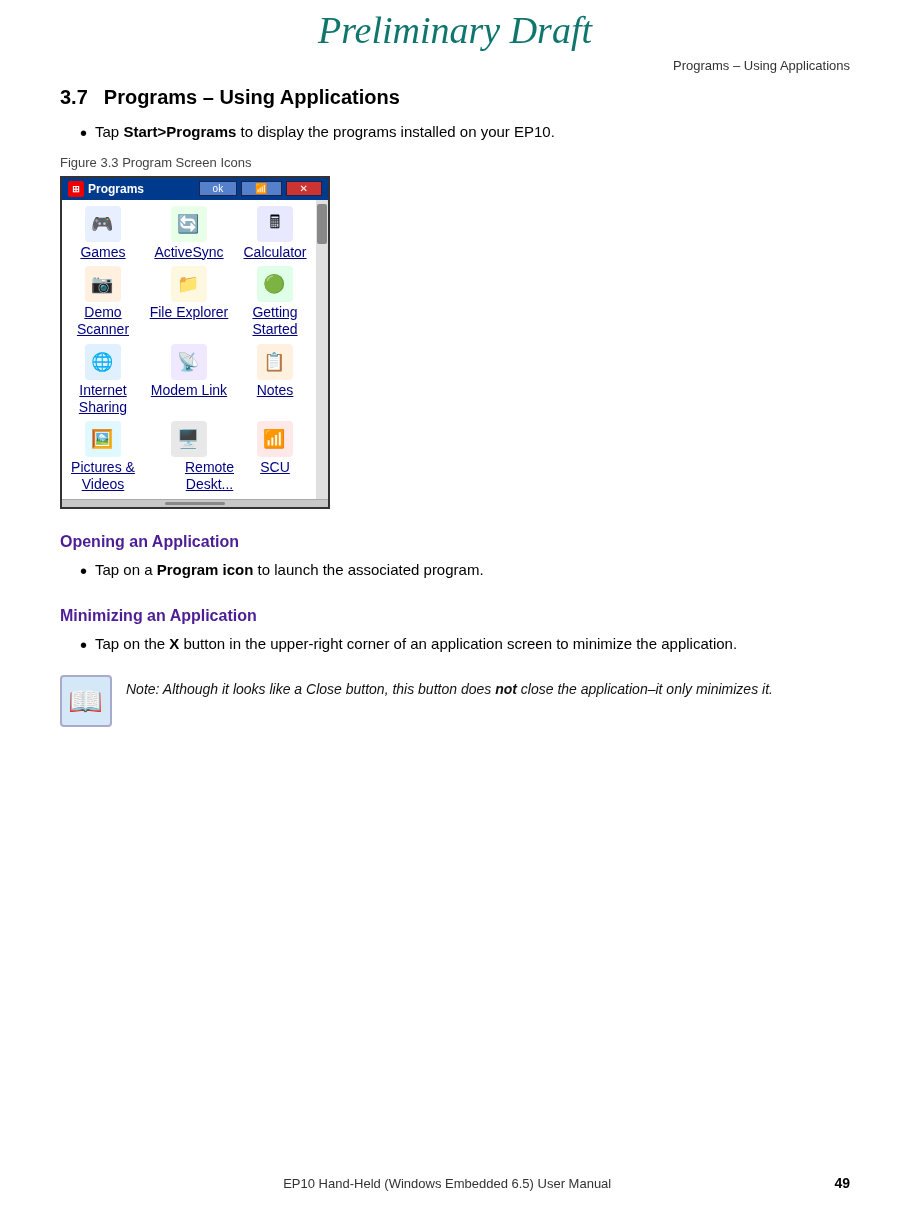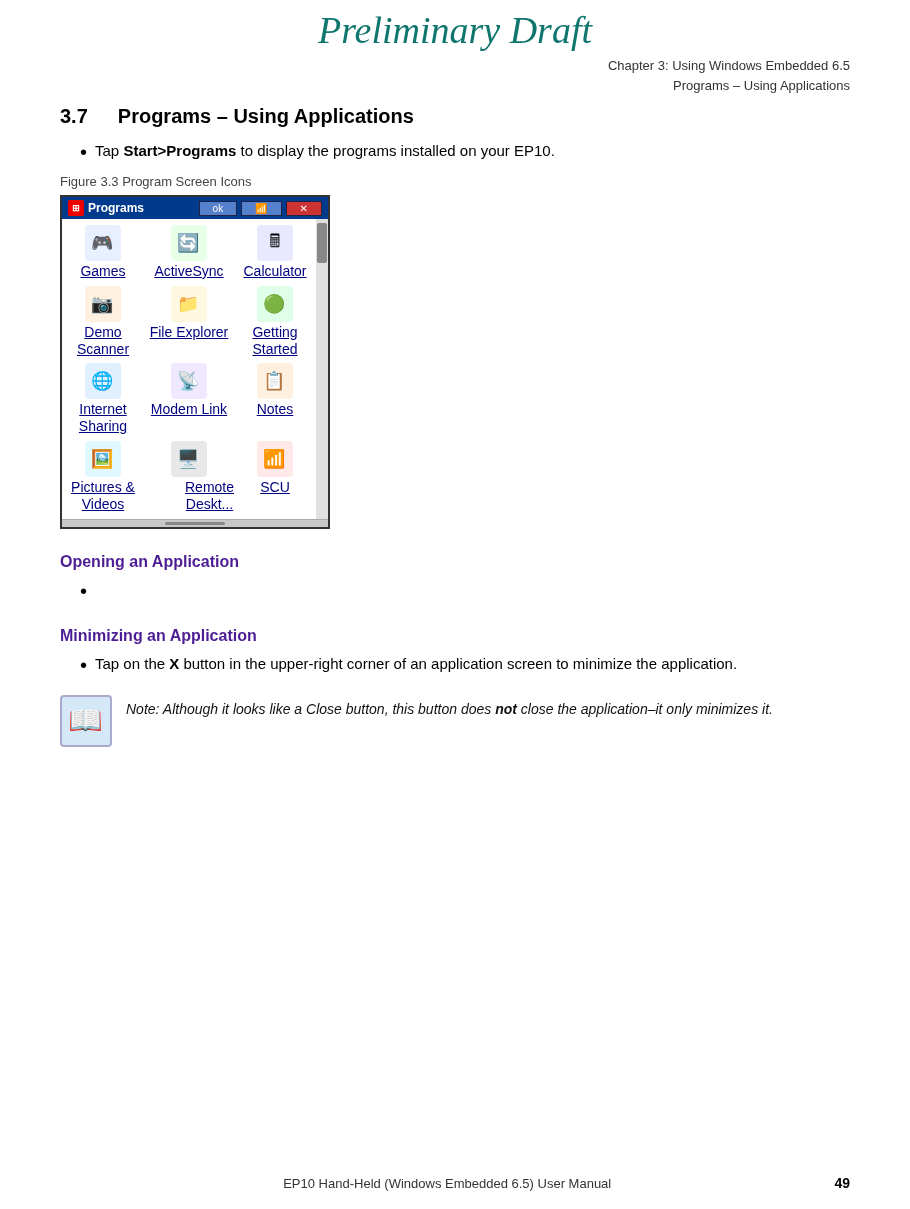--- a/index.html
+++ b/index.html
@@ -38,21 +38,21 @@
 
     
     .content {
       padding: 10px 60px 40px 60px;
     }
 
     
     .section-heading {
       display: flex;
       align-items: baseline;
-      gap: 30px;
+      gap: 16px;
       margin-bottom: 12px;
     }
 
     .section-number {
       font-size: 20px;
       font-weight: bold;
       color: #000;
     }
 
     .section-title {
@@ -297,21 +297,20 @@
       color: #000;
     }
   </style>
 </head>
 <body>
 
 <div class="page-header">
   <div class="preliminary-draft">Preliminary Draft</div>
 </div>
 <div class="chapter-info">
-  <div>Chapter 3:  Using Windows Embedded 6.5</div>
   <div>Programs – Using Applications</div>
 </div>
 
 <div class="content">
 
   <div class="section-heading">
     <span class="section-number">3.7</span>
     <span class="section-title">Programs – Using Applications</span>
   </div>
 
@@ -402,20 +401,21 @@
 
       <div class="device-taskbar">
         <div class="taskbar-line"></div>
       </div>
     </div>
   </div>
 
   <div class="sub-heading">Opening an Application</div>
   <div class="bullet-item">
     <span class="bullet-dot">•</span>
+    <span>Tap on a <strong>Program icon</strong> to launch the associated program.</span>
   </div>
 
   <div class="sub-heading">Minimizing an Application</div>
   <div class="bullet-item">
     <span class="bullet-dot">•</span>
     <span>Tap on the <strong>X</strong> button in the upper-right corner of an application screen to minimize the application.</span>
   </div>
 
   <div class="note-box">
     <div class="note-icon">📖</div>

